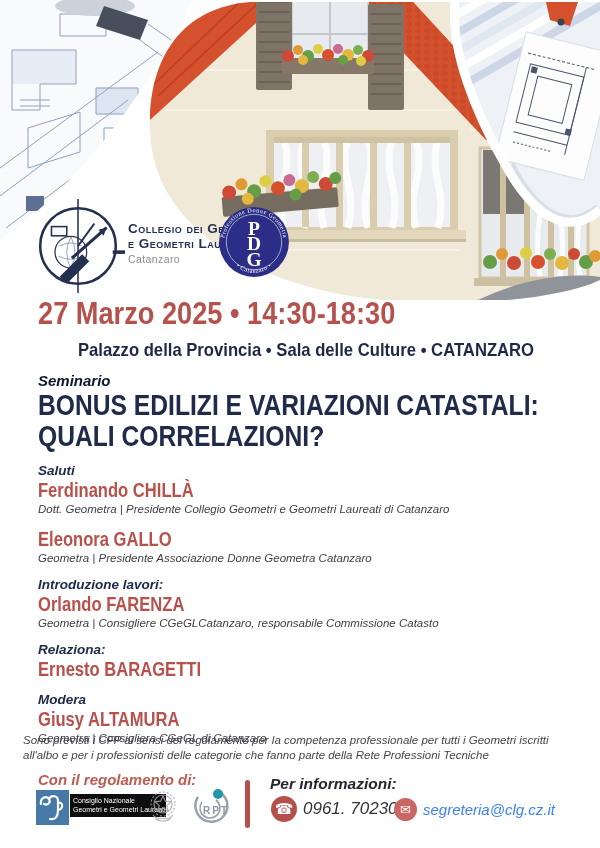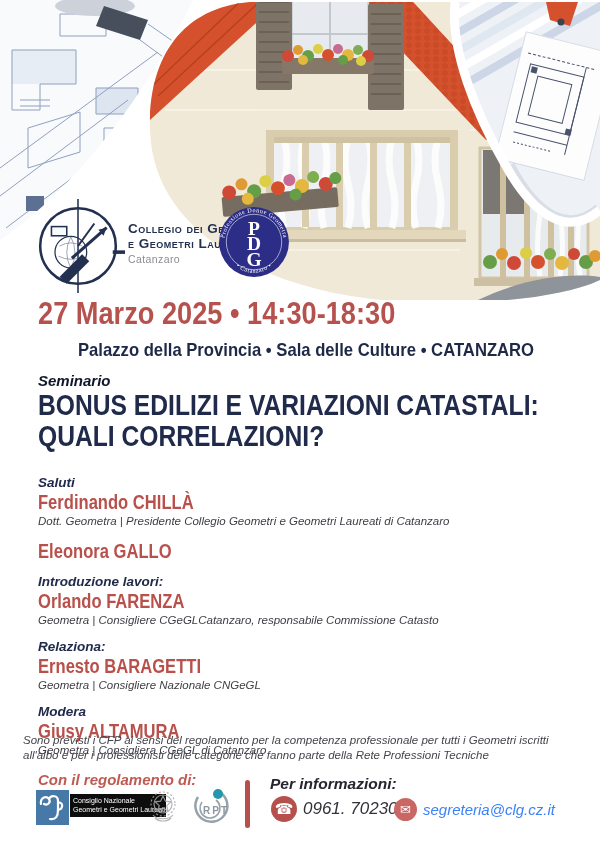--- a/index.html
+++ b/index.html
@@ -24,21 +24,21 @@
   .pdg-logo { left:216px; top:204px; width:76px; height:76px; }
 
   
   .date-line { left:38px; top:295px; font-size:32px; font-weight:800; color:#b6524e; letter-spacing:0; }
   .venue-line { left:38px; top:339px; font-size:18.5px; font-weight:800; color:#1e2947;margin-left:40px; }
   .kicker { left:38px; top:372px; font-size:15px; font-weight:700; font-style:italic; color:#0f172a; }
   .title { left:38px; top:390px; font-size:29px; font-weight:800; color:#202b4b; line-height:31px; }
 
   
   .program { left:38px; top:463px; width:545px; }
-  .p-entry { margin-bottom:12px;margin-top:12px; }
+  .p-entry { margin-bottom:12px; }
   .p-role { font-style:italic; font-weight:700; font-size:13.5px; line-height:16px; color:#202b4b; }
   .p-role:empty { display:none; }
   .p-name { font-weight:800; font-size:19.5px; line-height:22px; color:#b8504b; }
   .p-desc { font-style:italic; font-size:11.5px; line-height:13px; color:#3d3d45; margin-top:2px; }
 
   .cfp-note { left:23px; top:733px; width:540px; font-style:italic; font-size:11.5px; line-height:14.5px; color:#44444c; }
 
   
   .patronage-label { left:38px; top:771px; font-style:italic; font-weight:800; font-size:15px; color:#bf5a53; }
   .cng-logo { left:36px; top:790px; width:33px; height:35px; background:#4779a8; }
@@ -318,30 +318,30 @@
 
   <div class="abs program">
     <div class="p-entry">
       <div class="p-role">Saluti</div>
       <div class="p-name"><span class="squeeze">Ferdinando CHILLÀ</span></div>
       <div class="p-desc">Dott. Geometra | Presidente Collegio Geometri e Geometri Laureati di Catanzaro</div>
     </div>
     <div class="p-entry">
 
       <div class="p-name"><span class="squeeze">Eleonora GALLO</span></div>
+      <div class="p-desc">Geometra | Presidente Associazione Donne Geometra Catanzaro</div>
     </div>
     <div class="p-entry">
       <div class="p-role">Introduzione lavori:</div>
       <div class="p-name"><span class="squeeze">Orlando FARENZA</span></div>
       <div class="p-desc">Geometra | Consigliere CGeGLCatanzaro, responsabile Commissione Catasto</div>
     </div>
     <div class="p-entry">
       <div class="p-role">Relaziona:</div>
       <div class="p-name"><span class="squeeze">Ernesto BARAGETTI</span></div>
-      <div class="p-desc">Geometra | Consigliere Nazionale CNGeGL</div>
     </div>
     <div class="p-entry">
       <div class="p-role">Modera</div>
       <div class="p-name"><span class="squeeze">Giusy ALTAMURA</span></div>
       <div class="p-desc">Geometra | Consigliera CGeGL di Catanzaro</div>
     </div>
   </div>
 
   <div class="abs cfp-note">Sono previsti i CFP ai sensi del regolamento per la competenza professionale per tutti i Geometri iscritti all'albo e per i  professionisti delle categorie che fanno parte della Rete Professioni Tecniche</div>
 

